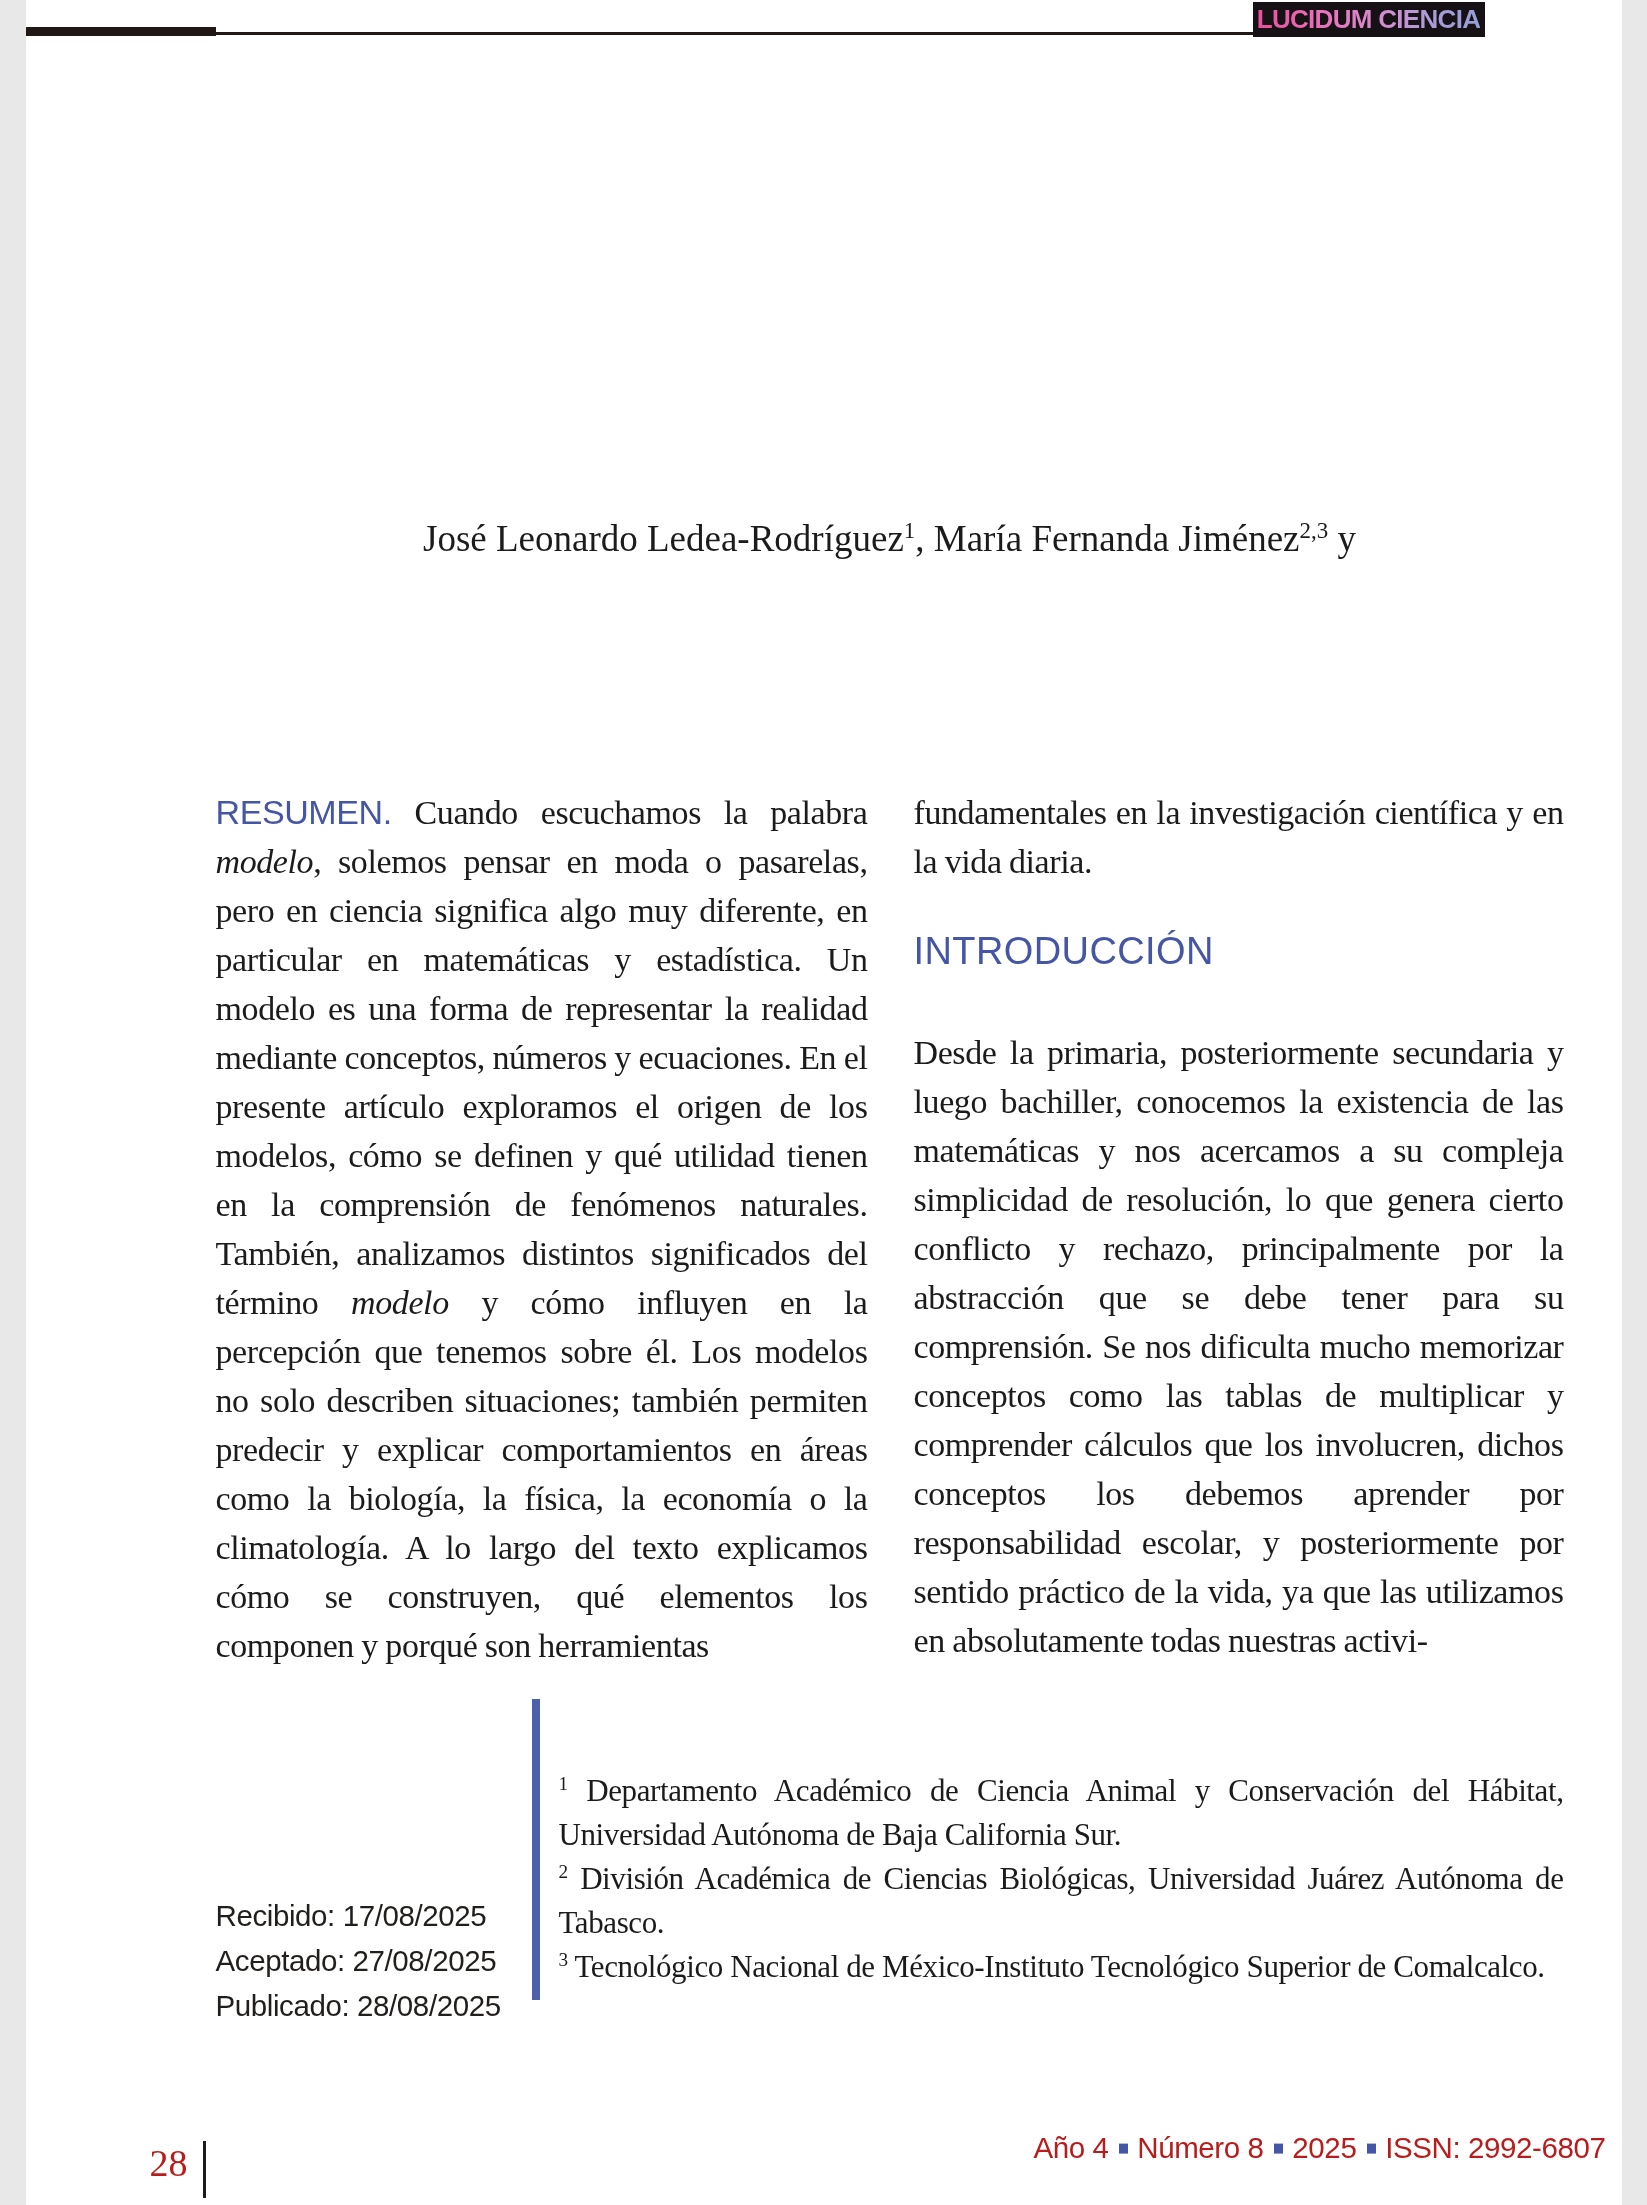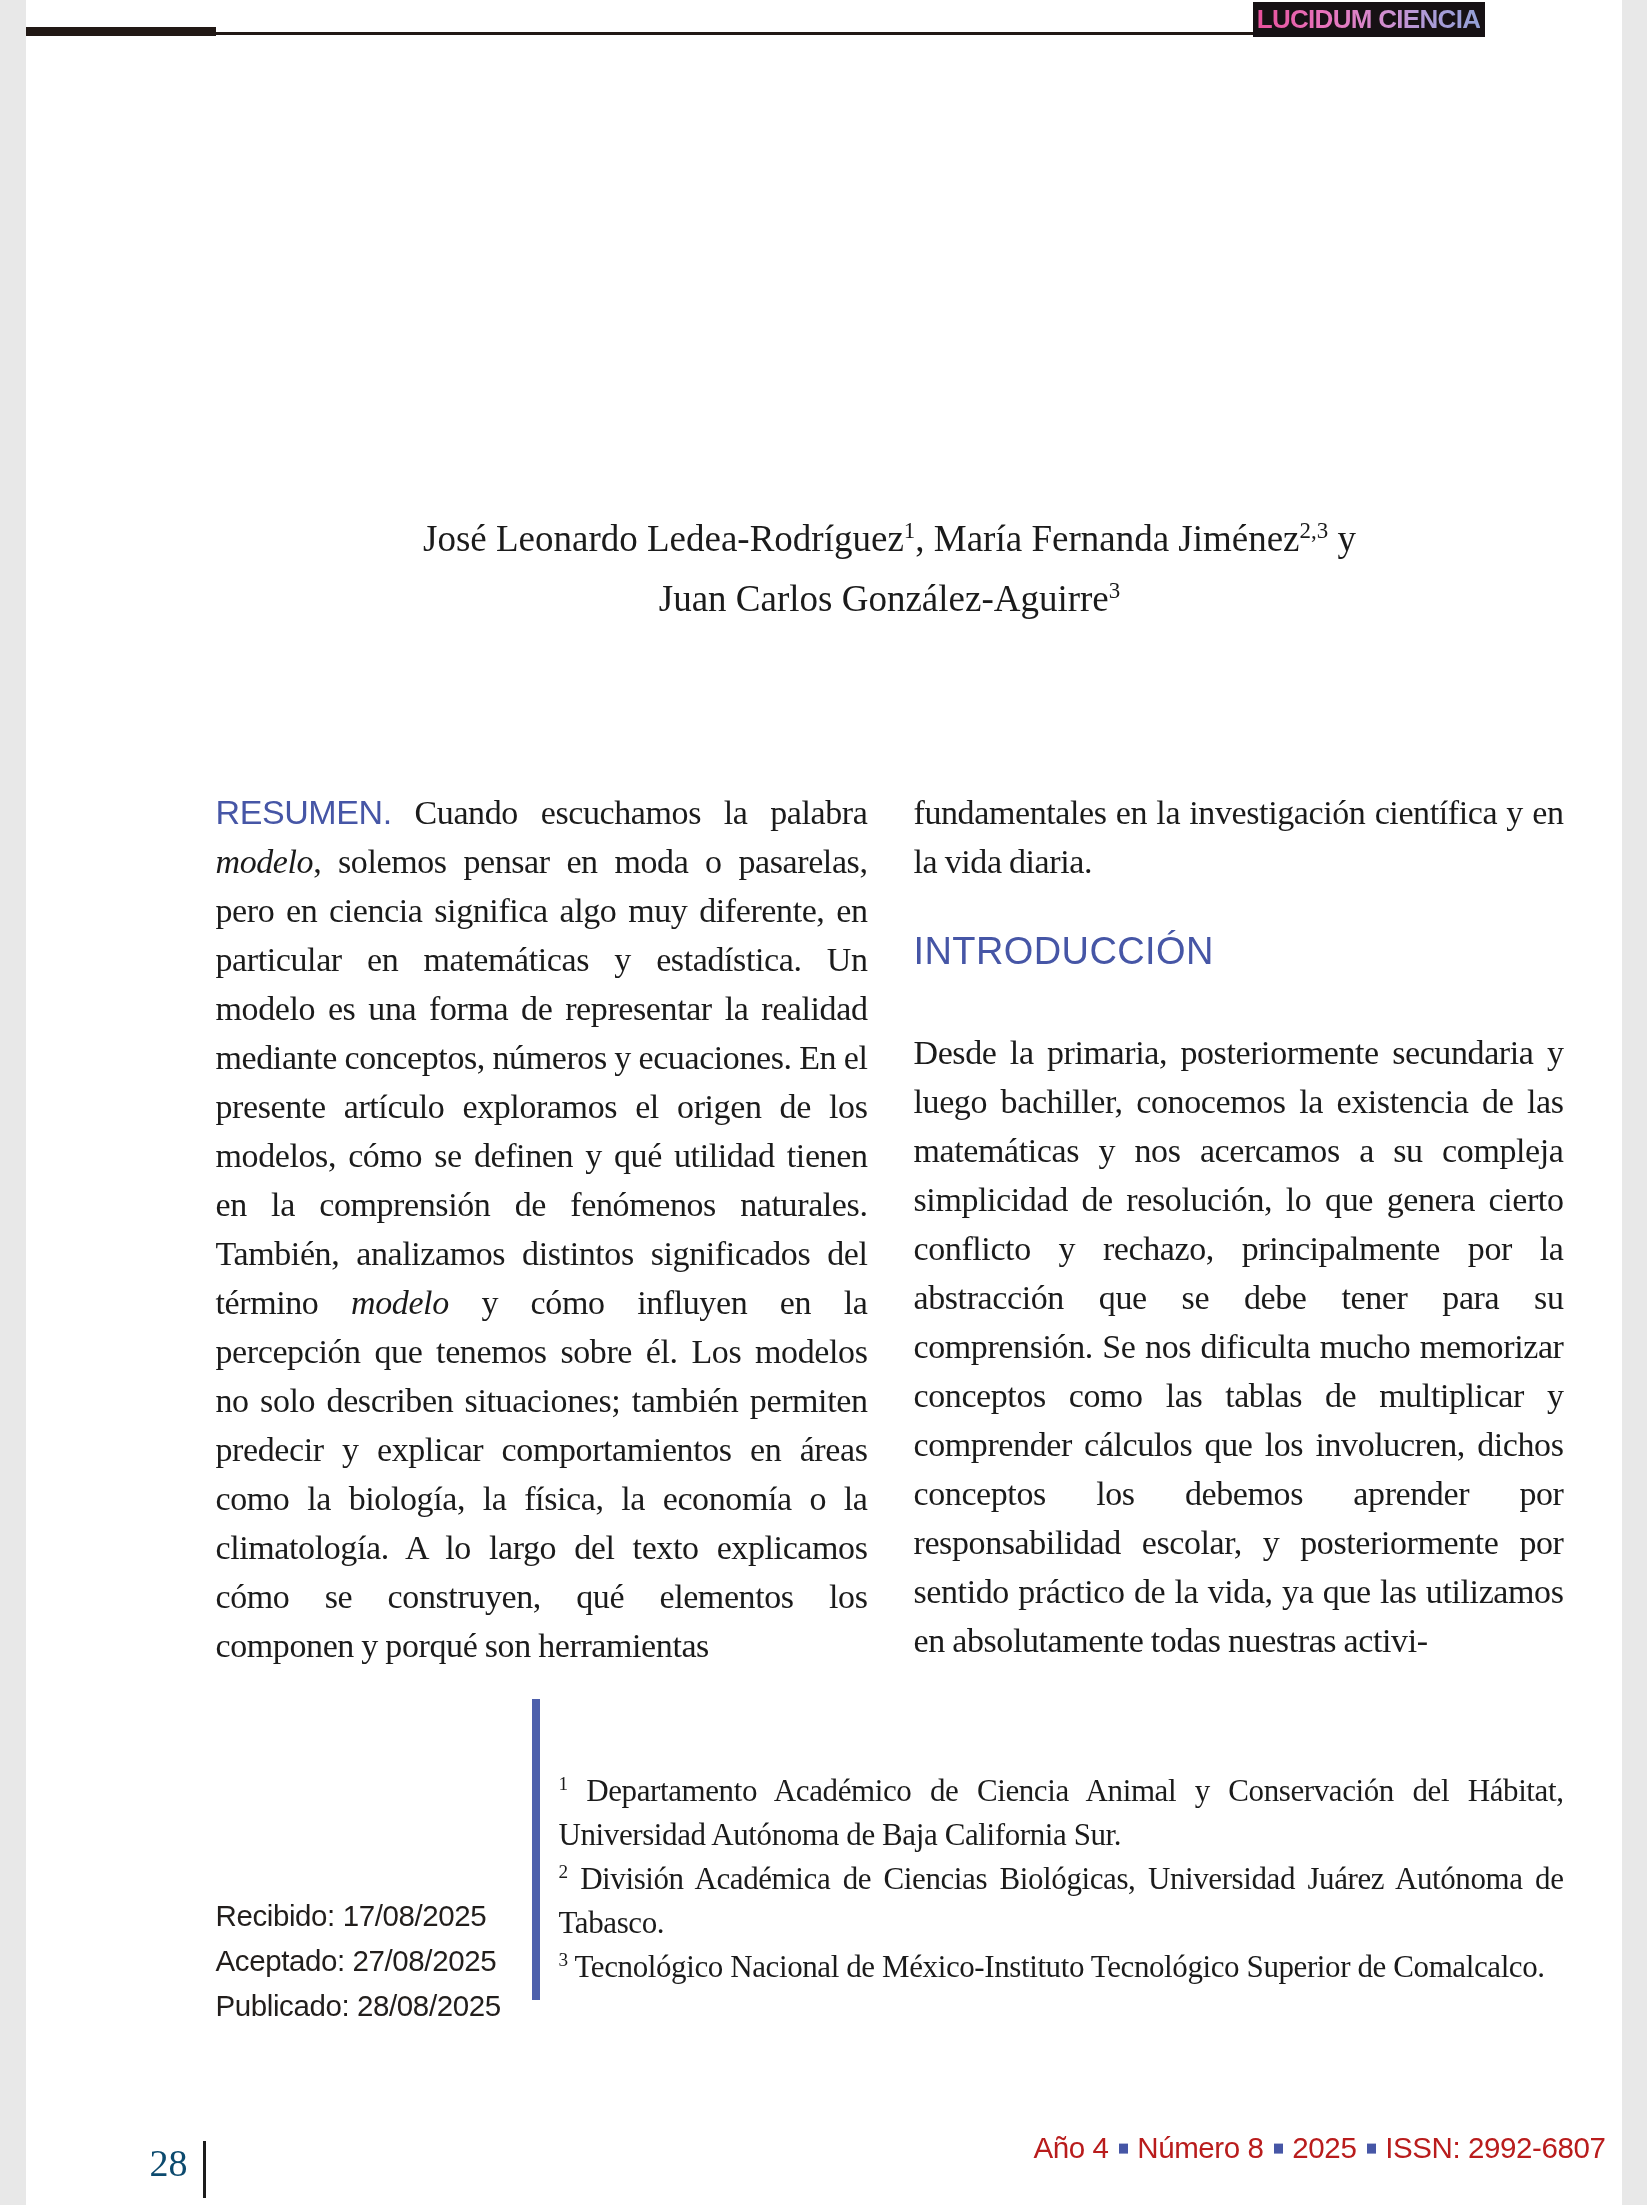--- a/index.html
+++ b/index.html
@@ -78,21 +78,21 @@
     color: #221e1c;
   }
   .footnotes {
     left: 533px; top: 1769px; width: 1005px;
     font-size: 31px; line-height: 44px;
     text-align: justify; letter-spacing: -0.4px;
   }
   .footnotes p { margin: 0; }
 
   
-  .page-number { left: 124px; top: 2143px; font-size: 38px; line-height: 41px; color: #0c4a6e; }
+  .page-number { left: 124px; top: 2143px; font-size: 38px; line-height: 41px; color: #b91c1c; }
   .footer-bar  { left: 177px; top: 2141px; width: 3.7px; height: 57px; background: #1c1c1c; }
   .footer-right {
     right: 16px; top: 2129px; width: 1254px;
     text-align: right;
     font-family: "Liberation Sans", "DejaVu Sans", sans-serif;
     font-size: 29.5px; line-height: 37px; letter-spacing: -0.4px;
     color: #b91c1c;
   }
   .sep-square {
     display: inline-block; width: 9.6px; height: 9.6px;
@@ -108,21 +108,20 @@
 
   <div class="abs rule-thick"></div>
   <div class="abs rule-thin"></div>
   <div class="abs badge">
     <span class="badge-label">LUCIDUM CIENCIA</span>
   </div>
 
 
   <div class="abs authors">
     <div><span>José Leonardo Ledea-Rodríguez</span><sup>1</sup><span>, María Fernanda Jiménez</span><sup>2,3</sup><span> y</span></div>
-    <div><span>Juan Carlos González-Aguirre</span><sup>3</sup></div>
   </div>
 
   <div class="abs col col-left">
     <p><span class="abstract-label">RESUMEN.</span><span> Cuando escuchamos la palabra </span><span class="it">modelo</span><span>, solemos pensar en moda o pasarelas, pero en ciencia significa algo muy diferente, en particular en matemáticas y estadística. Un modelo es una forma de representar la realidad mediante conceptos, números y ecuaciones. En el presente artículo exploramos el origen de los modelos, cómo se definen y qué utilidad tienen en la comprensión de fenómenos naturales. También, analizamos distintos significados del término </span><span class="it">modelo</span><span> y cómo influyen en la percepción que tenemos sobre él. Los modelos no solo describen situaciones; también permiten predecir y explicar comportamientos en áreas como la biología, la física, la economía o la climatología. A lo largo del texto explicamos cómo se construyen, qué elementos los componen y porqué son herramientas</span></p>
   </div>
 
   <div class="abs col col-right">
     <p>fundamentales en la investigación científica y en la vida diaria.</p>
     <div class="section-heading">INTRODUCCIÓN</div>
     <p>Desde la primaria, posteriormente secundaria y luego bachiller, conocemos la existencia de las matemáticas y nos acercamos a su compleja simplicidad de resolución, lo que genera cierto conflicto y rechazo, principalmente por la abstracción que se debe tener para su comprensión. Se nos dificulta mucho memorizar conceptos como las tablas de multiplicar y comprender cálculos que los involucren, dichos conceptos los debemos aprender por responsabilidad escolar, y posteriormente por sentido práctico de la vida, ya que las utilizamos en absolutamente todas nuestras activi-</p>

